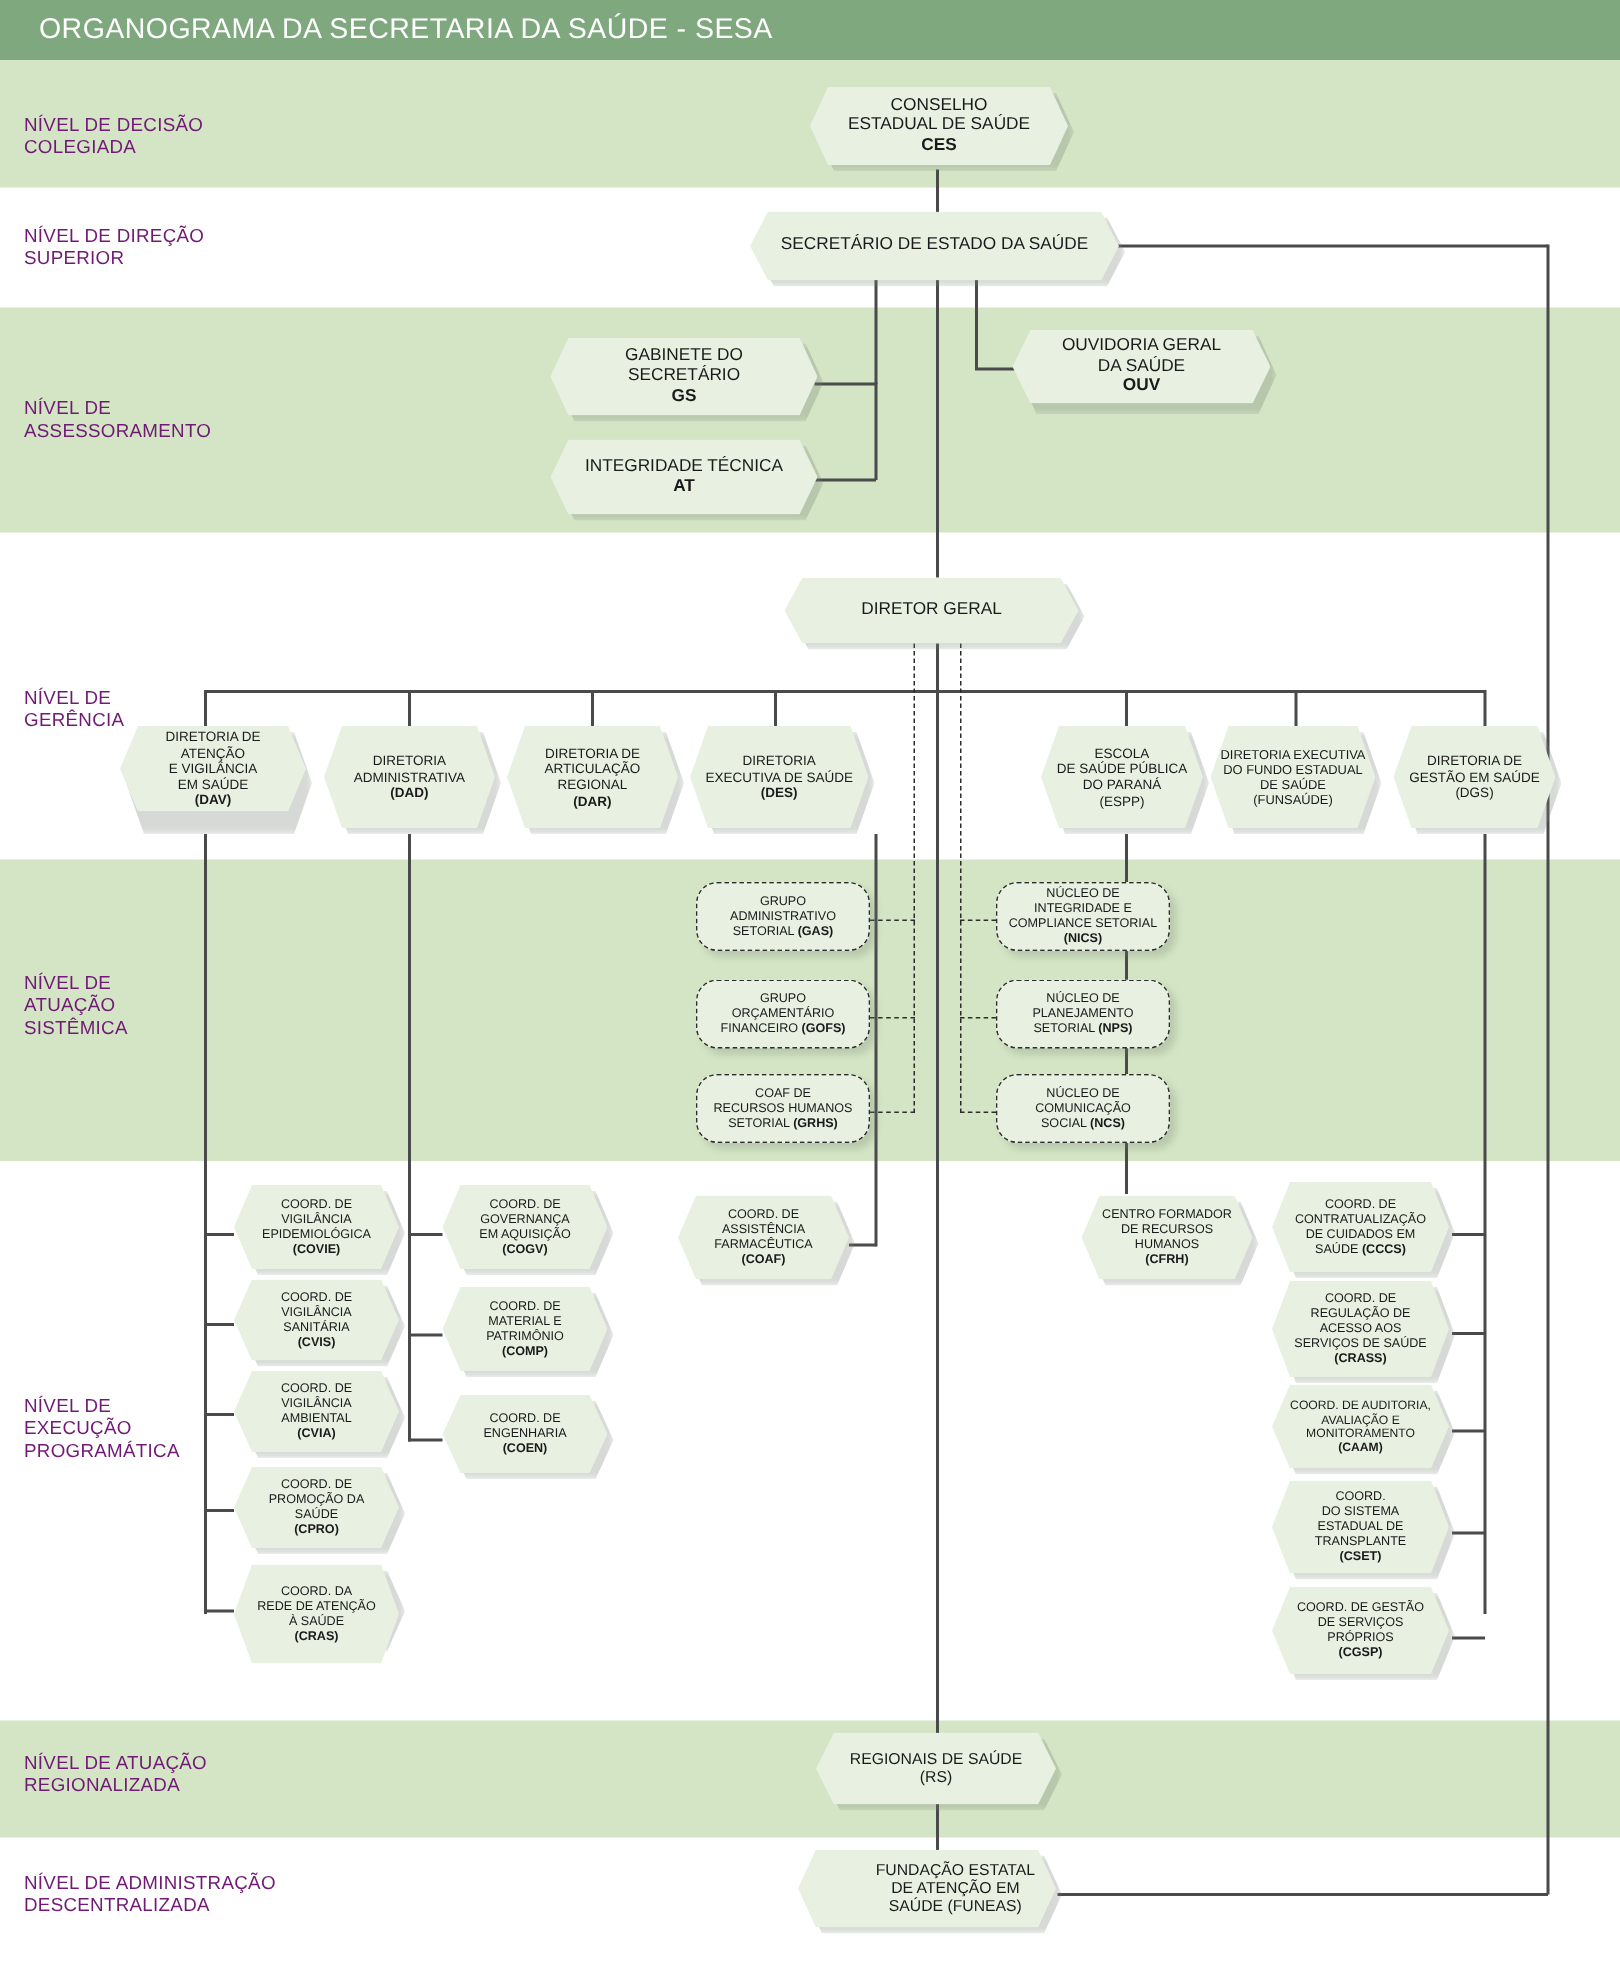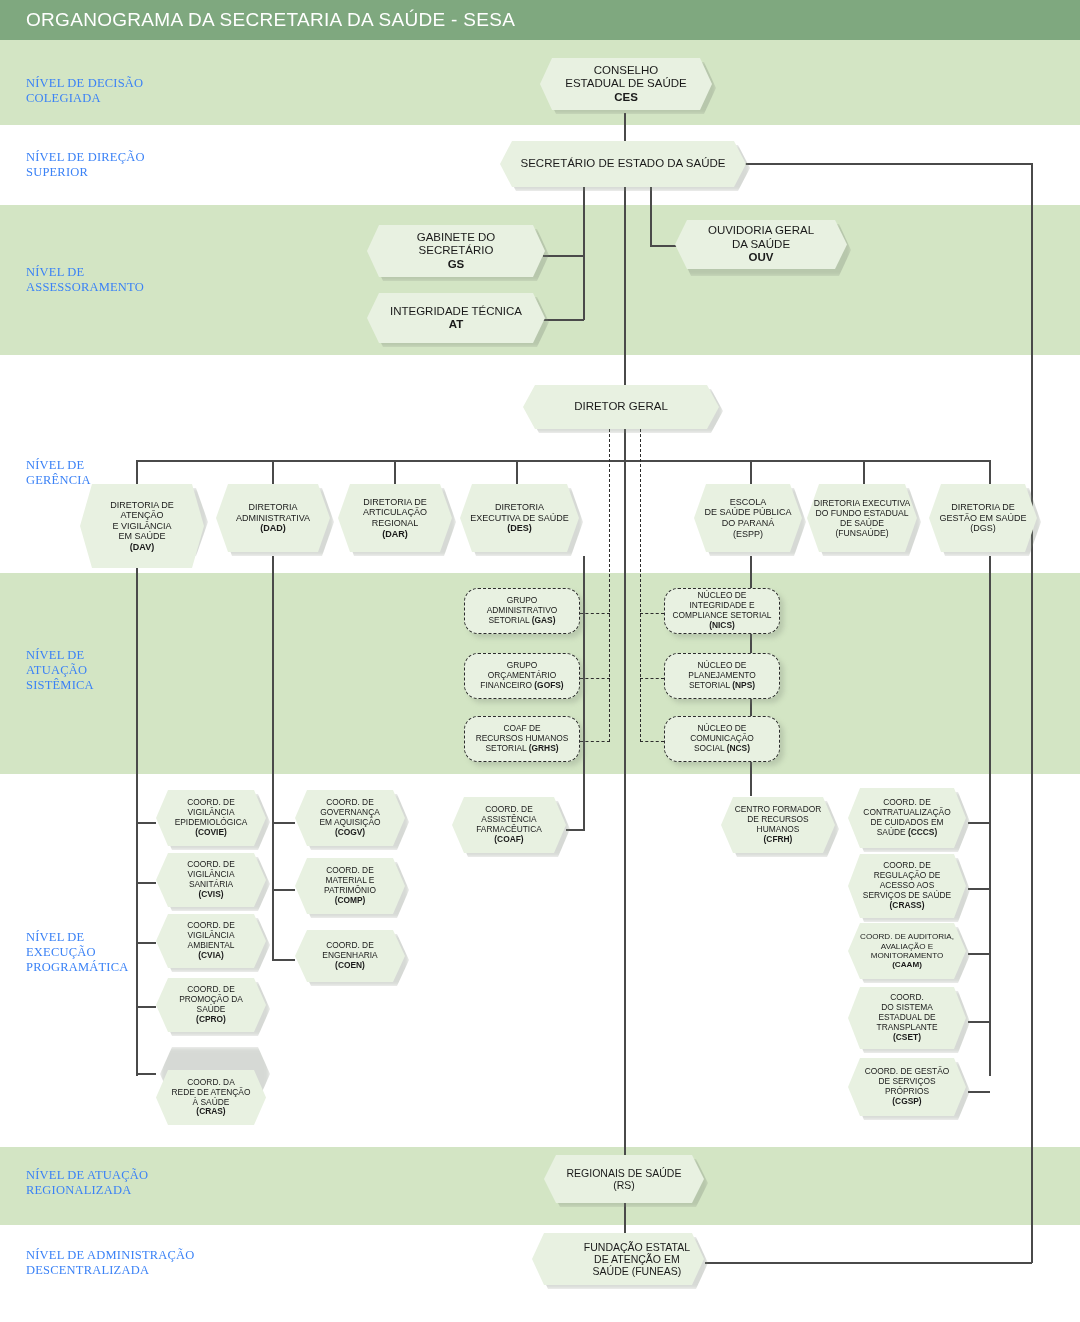--- a/index.html
+++ b/index.html
@@ -5,21 +5,21 @@
   html,body{margin:0;padding:0;background:#fff;}
   body{font-family:"Liberation Sans","DejaVu Sans",sans-serif;}
   #page{position:relative;width:1080px;height:1322px;overflow:hidden;background:#ffffff;}
 
   
   .band{position:absolute;left:0;width:1080px;background:#d3e5c4;}
   .titlebar{position:absolute;left:0;top:0;width:1080px;height:40px;background:#7fa87f;}
   .titlebar span{position:absolute;left:26px;top:9px;font-size:19px;color:#ffffff;letter-spacing:.3px;}
 
   
-  .lvl{position:absolute;left:26px;font-size:12.5px;color:#3b82f6;line-height:15px;letter-spacing:.2px;white-space:pre-line;font-family:Liberation Serif, serif;}
+  .lvl{position:absolute;left:16px;font-size:12.5px;color:#701a75;line-height:15px;letter-spacing:.2px;white-space:pre-line;}
 
   
   .ln{position:absolute;background:#4a4a4a;}
   .lnv{width:1.6px;}
   .lnh{height:1.6px;}
 
   
   .node{position:absolute;display:flex;align-items:center;justify-content:center;text-align:center;
         background:#e8f1e1;color:#1a1a1a;
         -webkit-clip-path:polygon(12px 0,calc(100% - 12px) 0,100% 50%,calc(100% - 12px) 100%,12px 100%,0 50%);
@@ -166,21 +166,21 @@
     <span><span>OUVIDORIA GERAL
 DA SAÚDE</span><br><b>OUV</b></span>
   </div>
 
   <div class="shadow" style="left:527px;top:389px;width:196px;height:44px;"></div>
   <div class="node" style="left:523px;top:385px;width:196px;height:44px;font-size:11.5px;">
     <span>DIRETOR GERAL</span>
   </div>
 
   <div class="shadow" style="left:84px;top:488px;width:124px;height:68px;"></div>
-  <div class="node" style="left:80px;top:484px;width:124px;height:84px;font-size:9px;padding:2px 9px;">
+  <div class="node" style="left:80px;top:484px;width:124px;height:57px;font-size:9px;padding:2px 9px;">
     <span><span>DIRETORIA DE ATENÇÃO
 E VIGILÂNCIA
 EM SAÚDE</span><br><b>(DAV)</b></span>
   </div>
 
   <div class="shadow" style="left:220px;top:488px;width:114px;height:68px;"></div>
   <div class="node" style="left:216px;top:484px;width:114px;height:68px;font-size:9px;padding:2px 9px;">
     <span><span>DIRETORIA
 ADMINISTRATIVA</span><br><b>(DAD)</b></span>
   </div>
@@ -270,21 +270,21 @@
   </div>
 
   <div class="shadow" style="left:160px;top:982px;width:110px;height:54px;"></div>
   <div class="node" style="left:156px;top:978px;width:110px;height:54px;font-size:8.4px;padding:2px 8px;">
     <span><span>COORD. DE
 PROMOÇÃO DA
 SAÚDE</span><br><b>(CPRO)</b></span>
   </div>
 
   <div class="shadow" style="left:160px;top:1047px;width:110px;height:54px;"></div>
-  <div class="node" style="left:156px;top:1043px;width:110px;height:55px;font-size:8.4px;padding:2px 6px;margin-top:27px;">
+  <div class="node" style="left:156px;top:1043px;width:110px;height:66px;font-size:8.4px;padding:2px 6px;">
     <span><span>COORD. DA
 REDE DE ATENÇÃO
 À SAÚDE</span><br><b>(CRAS)</b></span>
   </div>
 
   <div class="shadow" style="left:299px;top:794px;width:110px;height:56px;"></div>
   <div class="node" style="left:295px;top:790px;width:110px;height:56px;font-size:8.4px;padding:2px 8px;">
     <span><span>COORD. DE
 GOVERNANÇA
 EM AQUISIÇÃO</span><br><b>(COGV)</b></span>

